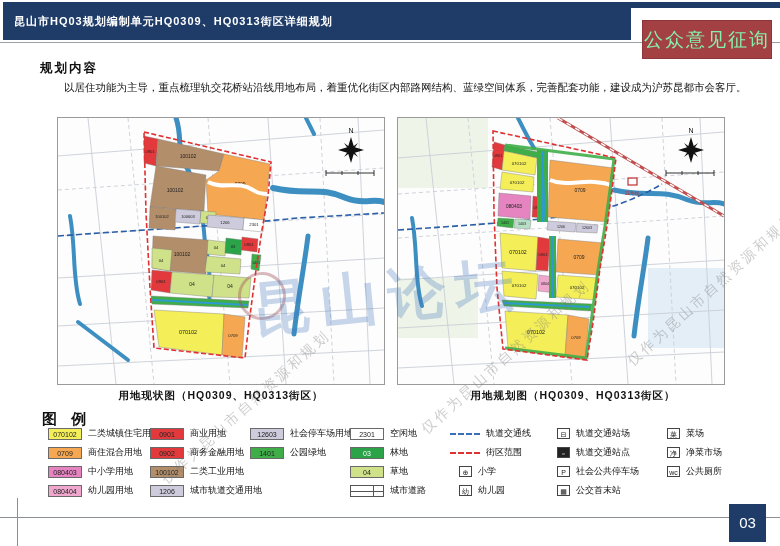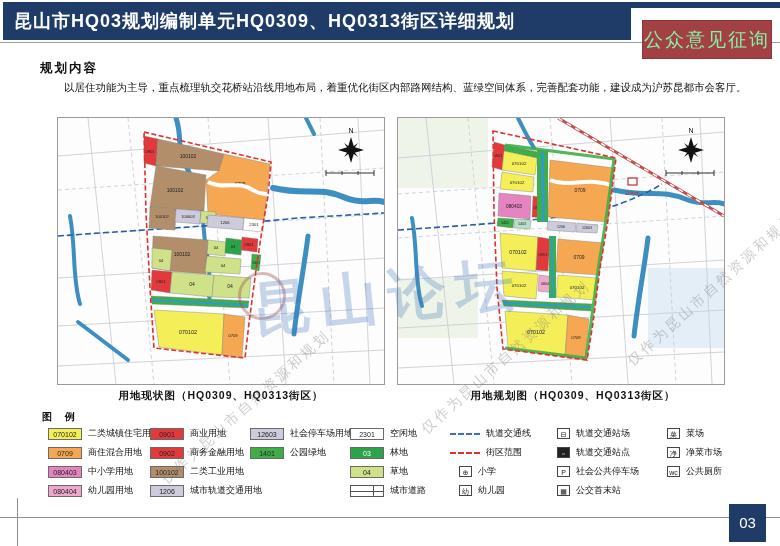--- a/index.html
+++ b/index.html
@@ -3,41 +3,41 @@
 <meta charset="utf-8">
 <style>
   html,body{margin:0;padding:0;}
   body{width:780px;height:546px;background:#ffffff;position:relative;overflow:hidden;
        font-family:"Liberation Sans",sans-serif;color:#111;}
   .abs{position:absolute;}
 
   
   .header-bar{left:3px;top:2px;width:774px;height:38px;background:#1f3c68;}
   .header-title{left:14px;top:2px;height:44px;line-height:38px;color:#ffffff;
-                font-size:18px;font-weight:bold;letter-spacing:1px;white-space:nowrap;}
+                font-size:11px;font-weight:bold;letter-spacing:1px;white-space:nowrap;}
   .header-notch{right:0;top:8px;width:149px;height:58px;background:#ffffff;}
   .header-topstrip{right:0;top:2px;width:149px;height:6px;background:#1f3c68;}
   .header-rule{left:0;top:42px;width:780px;height:0;border-top:1px solid #9aa0a8;}
   .badge{right:8px;top:20px;width:128px;height:37px;background:#a24043;border:1px solid #8d3538;
          color:#86efac;font-family:"Liberation Serif",serif;font-size:19px;line-height:37px;
          text-align:center;letter-spacing:2px;}
 
   
   .sec-title{left:40px;top:60px;font-size:12.5px;font-weight:bold;letter-spacing:2px;}
   .sec-body{left:64px;top:80px;width:692px;font-family:"Liberation Serif",serif;
             font-size:10.5px;line-height:15px;}
 
   
   .map-panel{top:117px;width:326px;height:266px;border:1px solid #9a9a9a;background:#fdfdfd;}
   .map-left{left:57px;} .map-right{left:397px;}
   .caption{top:389px;width:328px;text-align:center;font-size:10.5px;font-weight:bold;letter-spacing:1px;}
   .cap-left{left:57px;} .cap-right{left:409px;}
 
   
-  .lg-title{left:42px;top:410px;font-size:10px;font-weight:bold;letter-spacing:5px;}
+  .lg-title{left:42px;top:410px;font-size:15px;font-weight:bold;letter-spacing:5px;}
   .lg-col{position:absolute;top:424px;}
   .lg-item{height:19px;display:flex;align-items:center;}
   .sw{width:34px;height:12px;border:1px solid #6a6a6a;font-size:7px;line-height:12px;
       text-align:center;color:#222;flex:0 0 auto;box-sizing:border-box;}
   .lg-label{font-size:9px;margin-left:6px;white-space:nowrap;color:#111;}
   .ln{width:30px;height:0;flex:0 0 auto;}
   .ic{width:13px;height:11px;border:1px solid #444;font-size:7px;line-height:11px;text-align:center;
       flex:0 0 auto;margin-left:9px;box-sizing:border-box;background:#fff;color:#222;}
   .ic.solid{background:#222;color:#fff;}
   .road-sw{width:34px;height:12px;border:1px solid #555;position:relative;background:#fff;flex:0 0 auto;box-sizing:border-box;}

